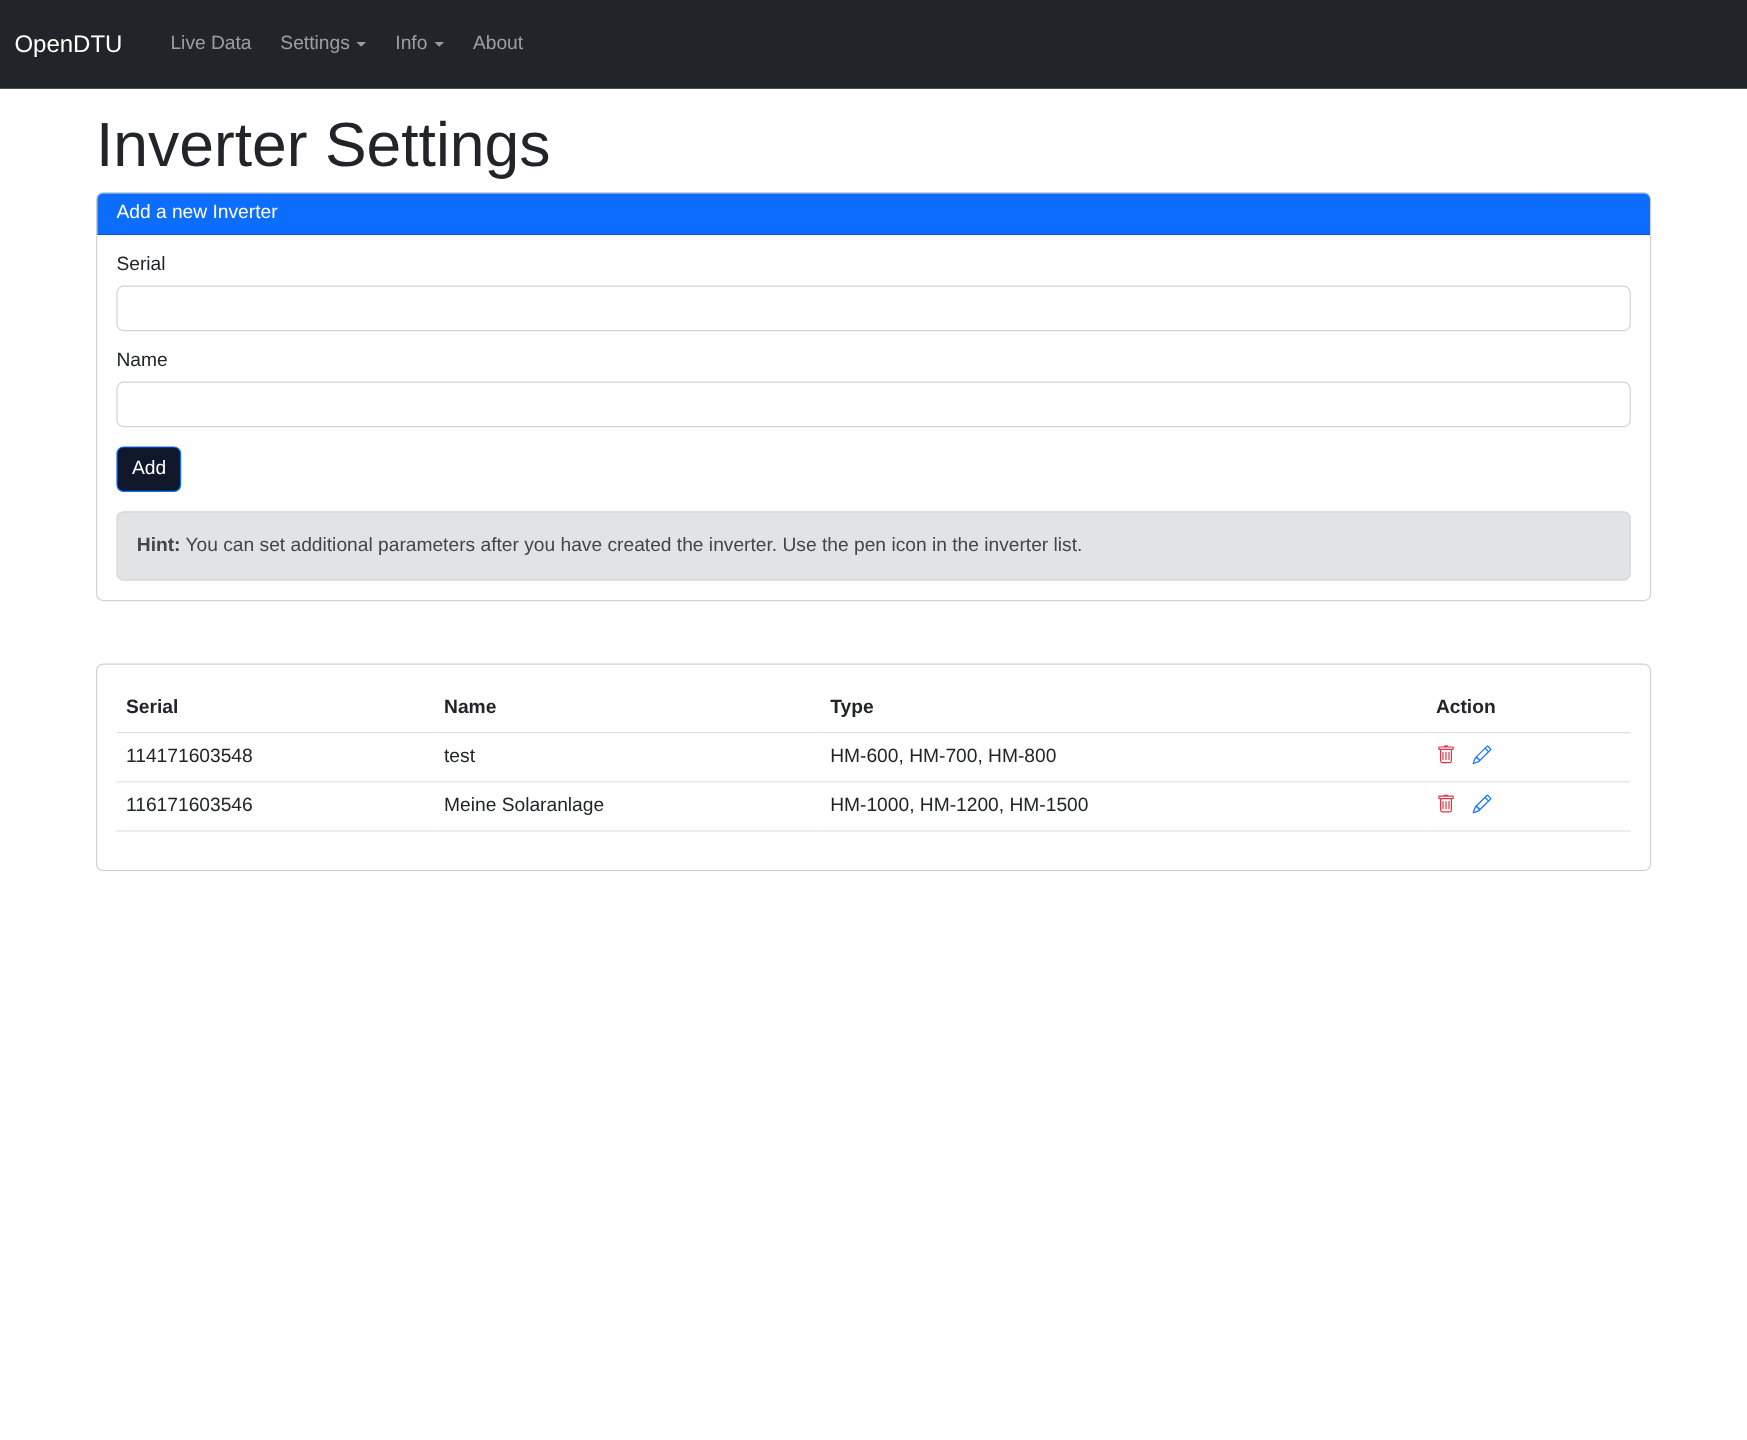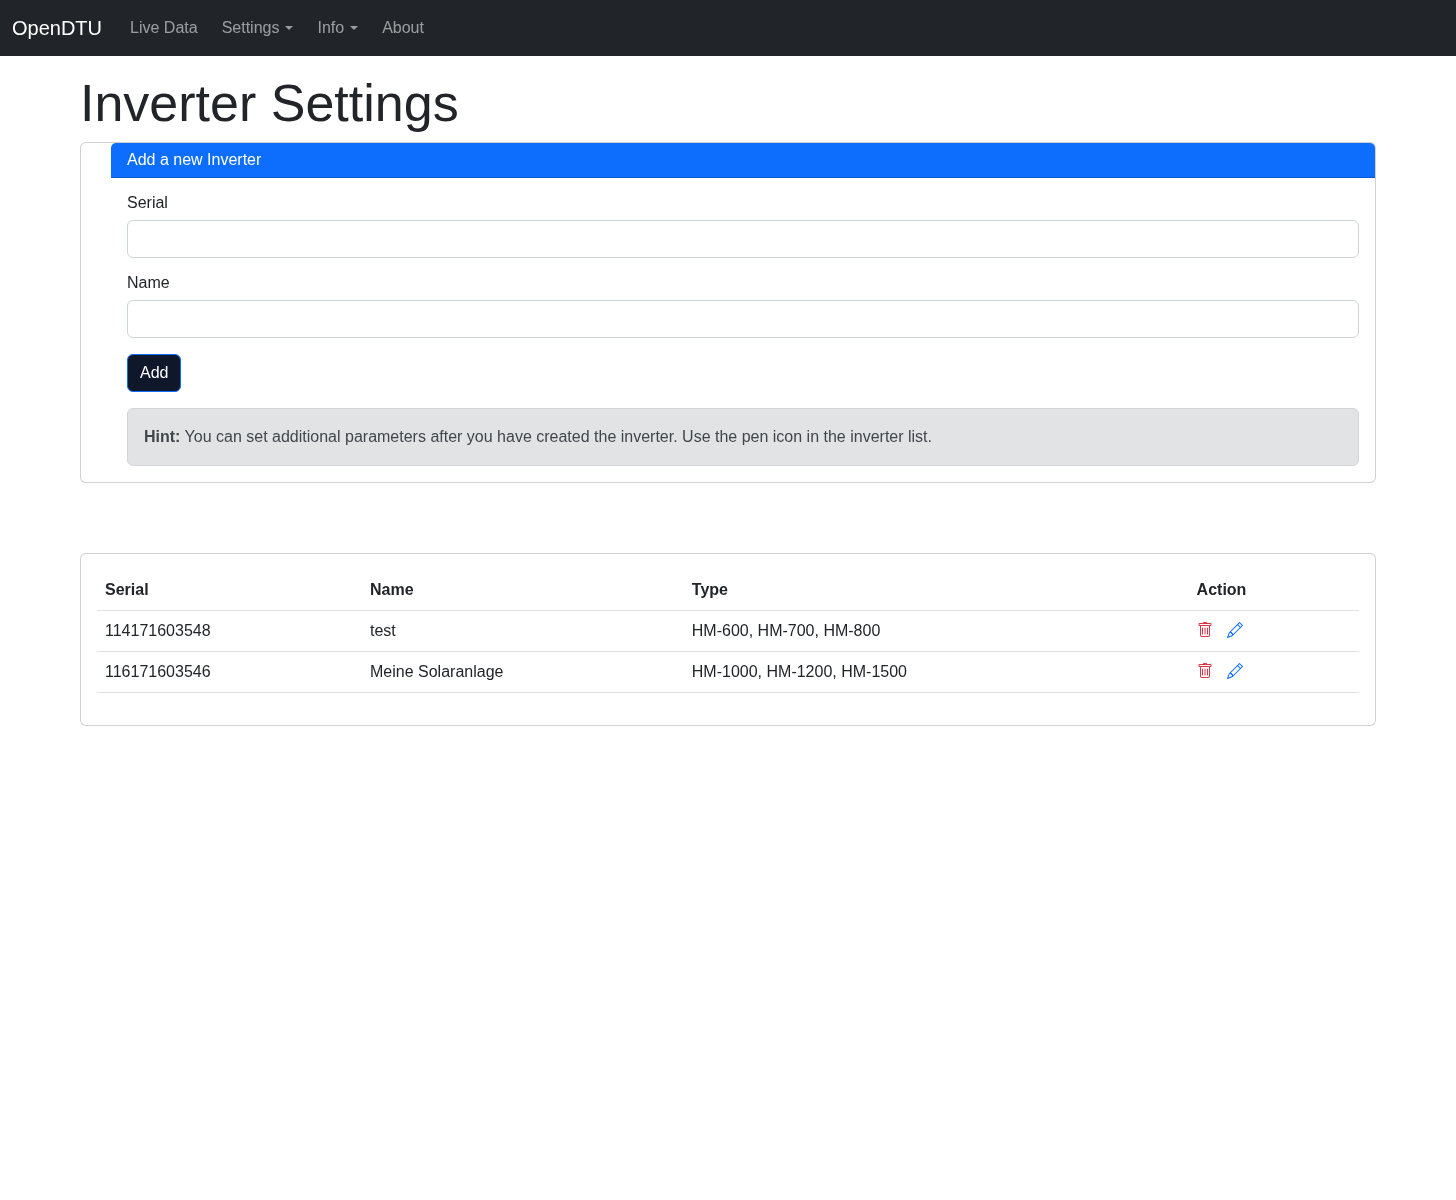--- a/index.html
+++ b/index.html
@@ -10,37 +10,37 @@
   }
   
   .navbar { background: #212529; min-height: 56px; display: flex; align-items: stretch; }
   .navbar-inner {
     width: 100%; padding: 8px 12px; display: flex; align-items: center; text-align: right;
   }
   .brand {
     color: #ffffff; font-size: 20px; text-decoration: none;
     padding: 4px 0; margin-right: 16px; white-space: nowrap; cursor: pointer;
   }
-  .nav { display: flex; list-style: none; margin: 0; padding: 0; }
+  .nav { display: flex; list-style: none; margin: 12px; padding: 0; }
   .nav-link {
     color: rgba(255,255,255,.55); text-decoration: none; padding: 8px 8px;
     margin: 0 4px; display: flex; align-items: center; cursor: pointer; white-space: nowrap;
   }
   .caret {
     display: inline-block; margin-left: 6px; vertical-align: middle;
     border-top: 4px solid; border-right: 4px solid transparent; border-left: 4px solid transparent;
   }
   
   .container { max-width: 1320px; margin: 0 auto; padding: 0 12px; }
   h1.page-title { font-size: 52px; font-weight: 500; line-height: 1.2; margin: 16px 0 8px 0; }
   
   .card {
     border: 1px solid rgba(0,0,0,.18); border-radius: 6px; background: #fff;
   }
-  .card-add { margin-bottom: 70px; padding-left: 30px; }
+  .card-add { margin-bottom: 52px; }
   .card-header {
     background: #0d6efd; color: #ffffff; padding: 8px 16px;
     border-radius: 5px 5px 0 0; border-bottom: 1px solid rgba(0,0,0,.18);
   }
   .card-body { padding: 16px; }
   
   .form-label { display: inline-block; margin-bottom: 8px; }
   .form-control {
     display: block; width: 100%; height: 38px; padding: 6px 12px;
     font-size: 16px; line-height: 1.5; color: #212529; background: #fff;

